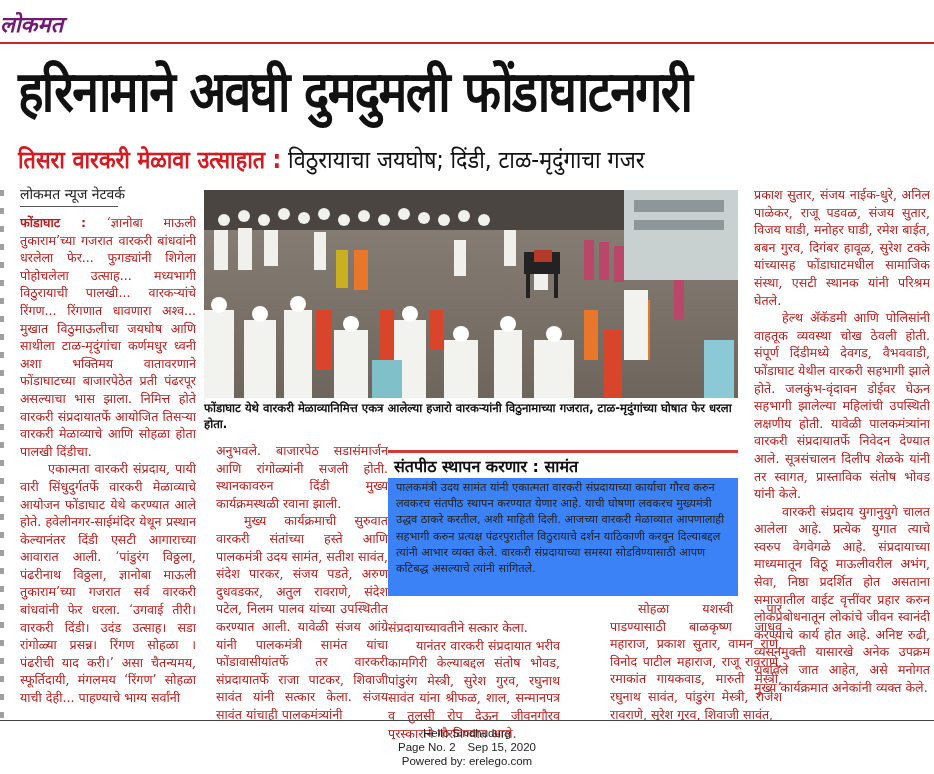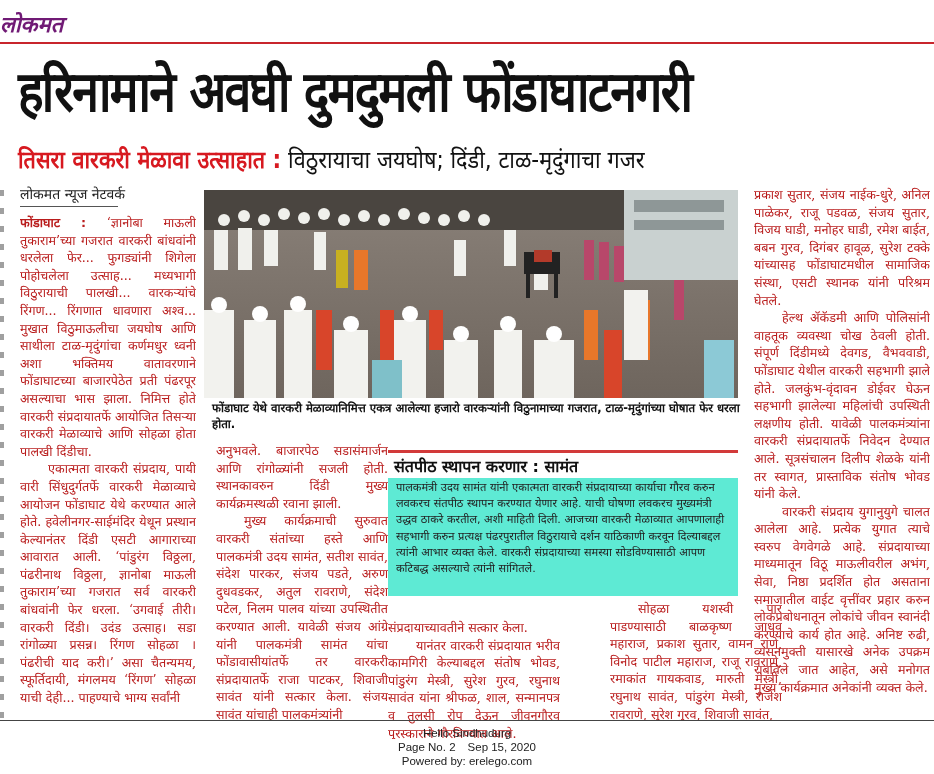--- a/index.html
+++ b/index.html
@@ -33,27 +33,27 @@
   .col p { text-indent: 0; }
   .col p.ind { text-indent: 28px; }
   .col b { font-family: "DejaVu Sans", sans-serif; font-weight: bold; }
 
   .col-left { left: 20px; top: 214px; width: 176px; height: 506px; overflow: hidden; }
   .col-mid { left: 216px; top: 442px; width: 172px; height: 278px; overflow: hidden; }
   .col-right { left: 754px; top: 186px; width: 176px; height: 534px; overflow: hidden; }
 
   .photo { position: absolute; left: 204px; top: 190px; width: 534px; height: 208px; overflow: hidden; background: #7d7065; }
   .photo svg { display: block; }
-  .caption { position: absolute; left: 212px; top: 400px; width: 534px; font-family: "DejaVu Sans", sans-serif;
+  .caption { position: absolute; left: 204px; top: 400px; width: 534px; font-family: "DejaVu Sans", sans-serif;
     font-weight: bold; font-size: 11.6px; line-height: 16px; color: #111; }
 
   .box-rule { position: absolute; left: 388px; top: 450px; width: 350px; height: 3px; background: #d23a3a; }
   .box-title { position: absolute; left: 394px; top: 456px; font-family: "DejaVu Sans", sans-serif; font-weight: bold;
     font-size: 16px; line-height: 22px; color: #111; }
-  .box-body { position: absolute; left: 388px; top: 478px; width: 350px; height: 118px; background: #5eead4;
+  .box-body { position: absolute; left: 388px; top: 478px; width: 350px; height: 118px; background: #3b82f6;
     padding: 2px 8px; font-family: "DejaVu Sans", sans-serif; font-size: 11.2px; line-height: 16.2px; color: #222; }
 
   .col-box-left { left: 388px; top: 600px; width: 172px; height: 120px; overflow: hidden; margin-top: 19px; }
   .col-box-right { left: 566px; top: 600px; width: 172px; height: 120px; overflow: hidden; margin-left: 44px; }
 
   .bottom-rule { position: absolute; left: 0; top: 720px; width: 934px; height: 1px; background: #444; }
 
   .footer { position: absolute; left: 0; top: 726px; width: 934px; text-align: center;
     font-family: "Liberation Sans", sans-serif; font-size: 11.5px; line-height: 14px; color: #222; }
   .footer .sp { display: inline-block; width: 12px; }

